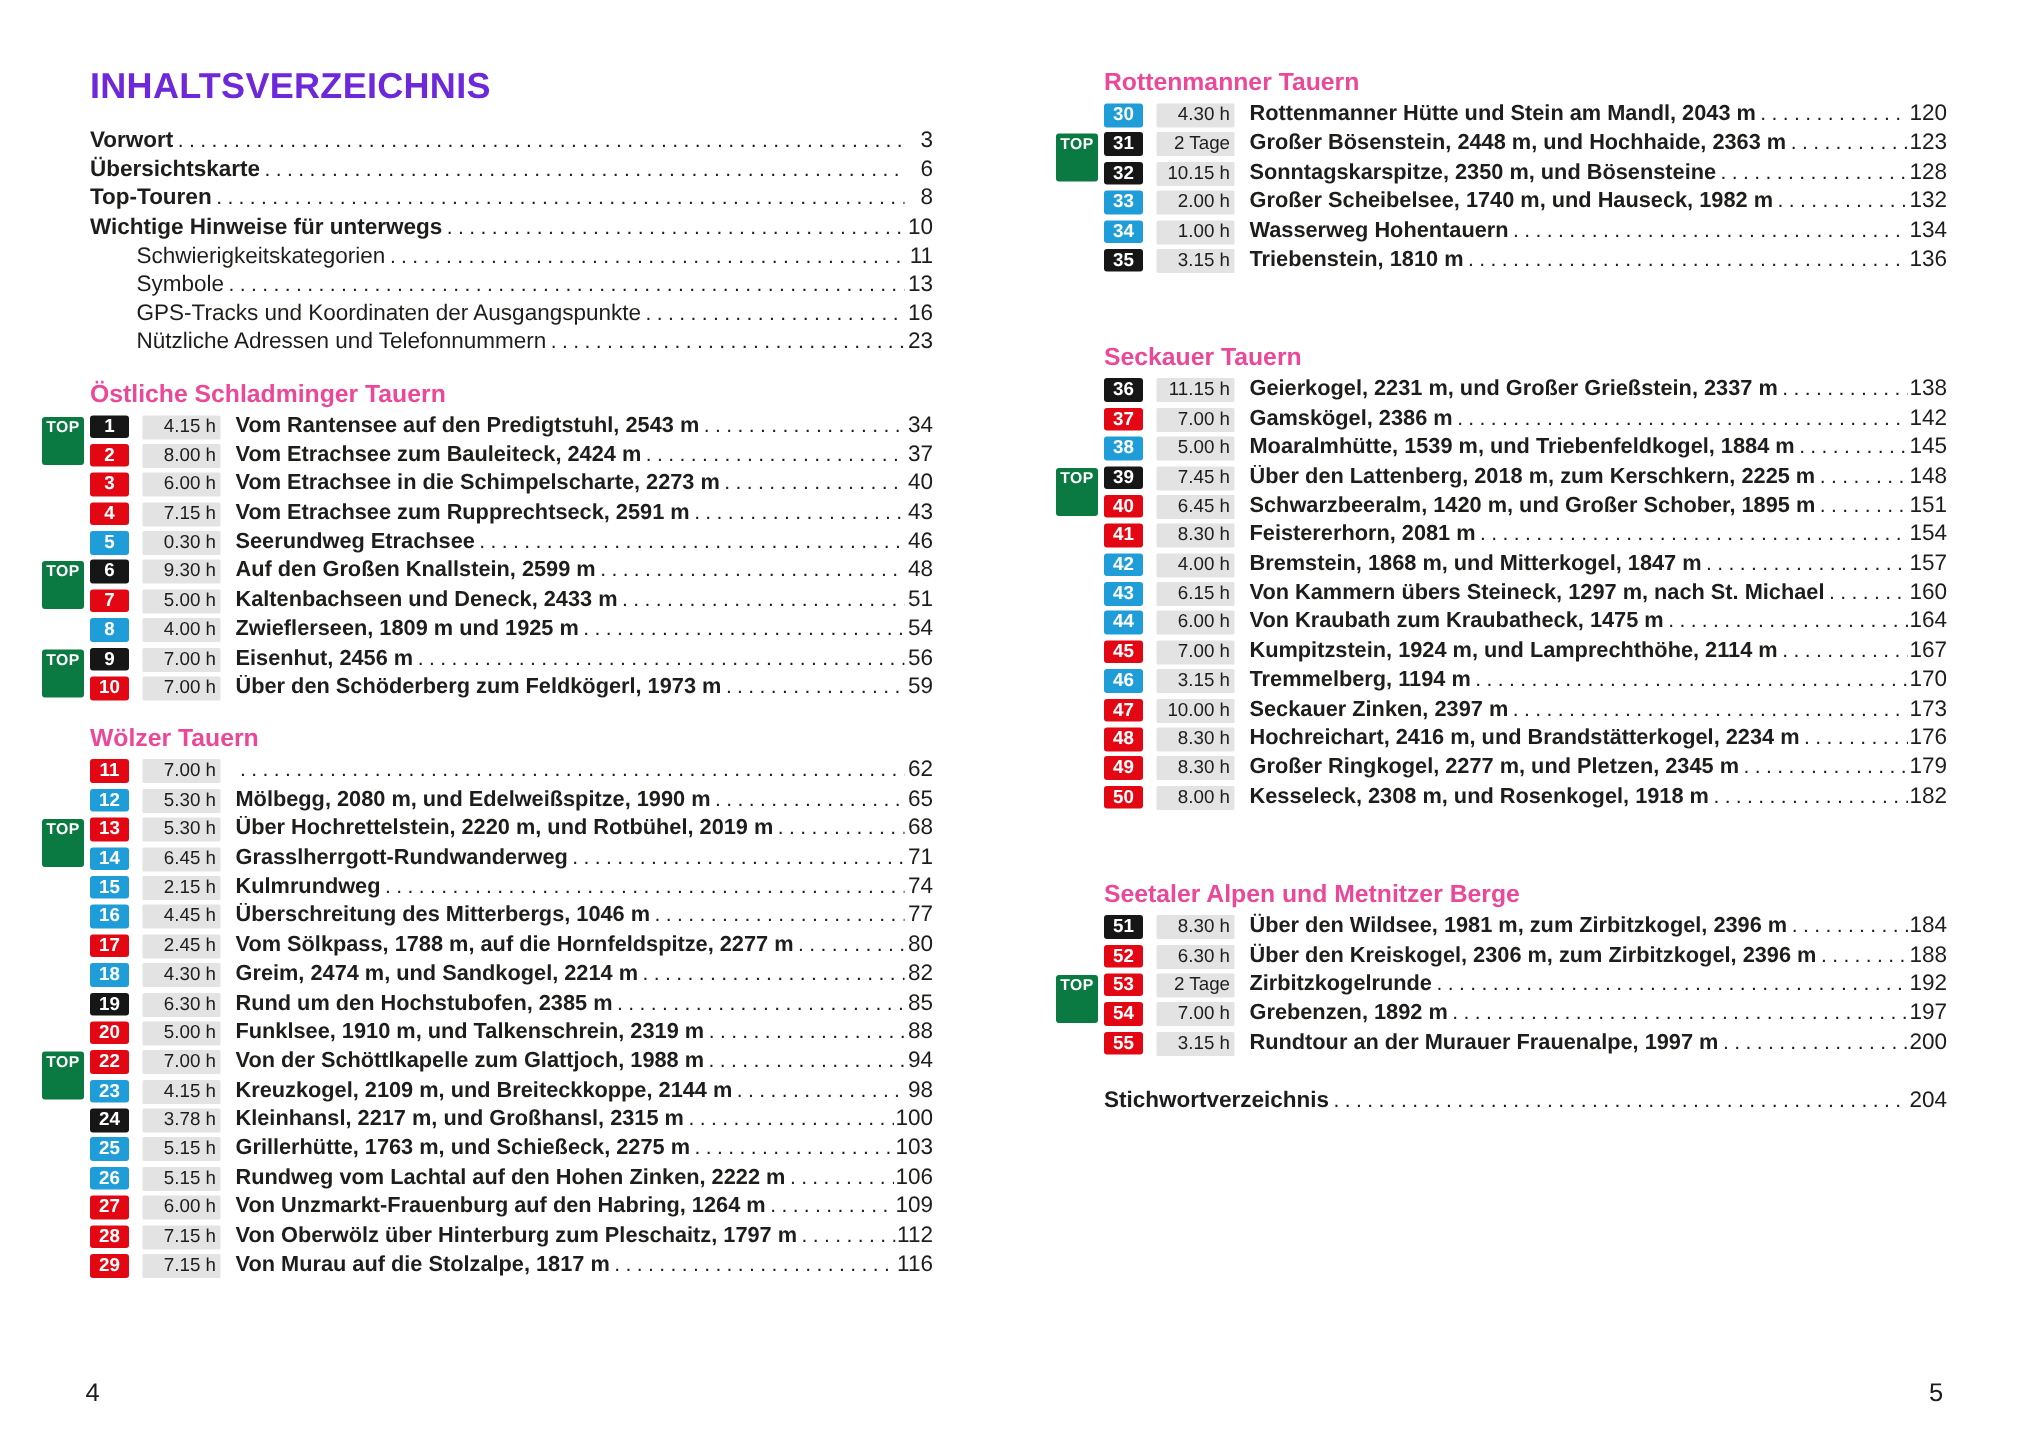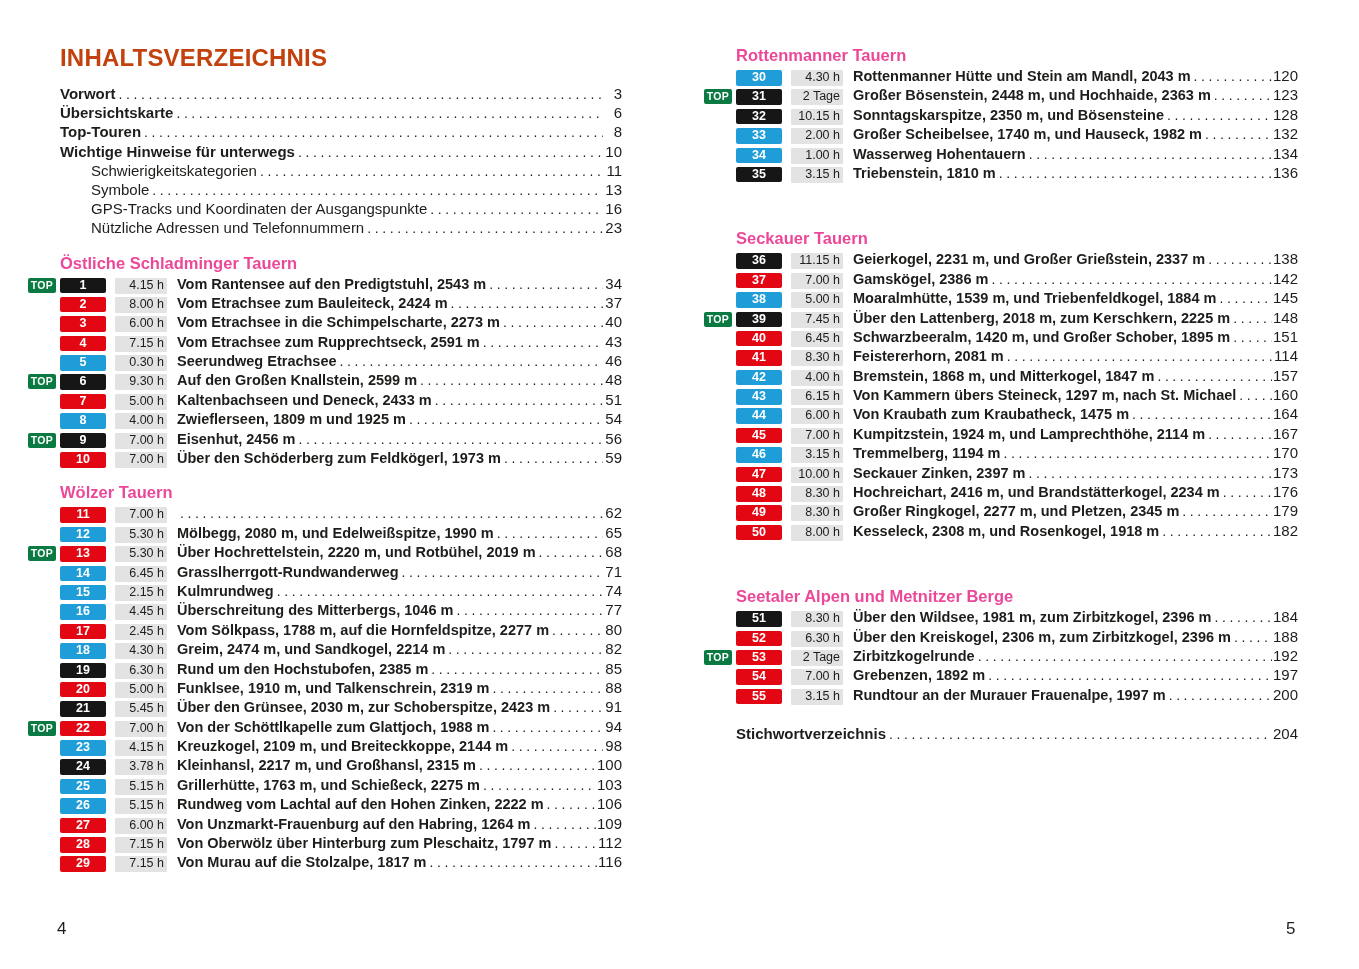--- a/index.html
+++ b/index.html
@@ -5,38 +5,38 @@
   html,body{margin:0;padding:0;}
   body{
     width:1359px;height:969px;background:#ffffff;position:relative;overflow:hidden;
     font-family:"Liberation Sans","DejaVu Sans",sans-serif;color:#1d1d1b;
   }
   .column{position:absolute;top:0;}
   .col-left{left:28px;width:594px;}
   .col-right{left:704px;width:594px;}
   .page-title{
     margin:44px 0 13px 32px;font-size:24px;font-weight:bold;letter-spacing:0.2px;
-    color:#c2410c;
+    color:#6d28d9;
   }
   .intro-list{margin-left:32px;}
   .intro-row{display:flex;align-items:baseline;height:19.2px;}
   .intro-row .label{font-size:15px;font-weight:bold;white-space:nowrap;flex:0 1 auto;overflow:hidden;}
   .intro-row.sub .label{font-weight:normal;padding-left:31px;}
   .section-heading{
     margin:15px 0 3px 32px;font-size:16.5px;font-weight:bold;color:#ec4899;line-height:18px;
   }
   .first-right .section-heading{margin-top:46px;}
   .toc-row{display:flex;align-items:baseline;height:19.4px;}
   .top-slot{flex:none;width:32px;}
   .top-badge{
-    display:inline-block;width:28px;height:15px;border-radius:2px;background:#0b7a42;
+    display:inline-block;width:28px;height:32px;border-radius:2px;background:#0b7a42;
     color:#fff;font-size:10.5px;font-weight:bold;text-align:center;line-height:15px;letter-spacing:0.3px;
   }
   .num-badge{
-    flex:none;width:46px;height:15.5px;border-radius:2px;color:#fff;
+    flex:none;width:26px;height:15.5px;border-radius:2px;color:#fff;
     font-size:12.5px;font-weight:bold;text-align:center;line-height:15px;margin-right:9px;
   }
   .num-badge.red{background:#e30613;}
   .num-badge.blue{background:#1f9dd9;}
   .num-badge.black{background:#161616;}
   .time-cell{
     flex:none;width:49px;height:16px;background:#e3e3e3;border-radius:1px;
     font-size:12.5px;text-align:right;line-height:15.5px;padding-right:3px;margin-right:10px;
   }
   .tour-title{flex:0 1 auto;font-size:14.5px;font-weight:bold;white-space:nowrap;overflow:hidden;}
@@ -255,28 +255,20 @@
       </div>
       <div class="toc-row">
         <span class="top-slot"></span>
         <span class="num-badge red">20</span>
         <span class="time-cell">5.00 h</span>
         <span class="tour-title">Funklsee, 1910 m, und Talkenschrein, 2319 m</span>
         <span class="leader"></span>
         <span class="page-cell">88</span>
       </div>
       <div class="toc-row">
-        <span class="top-slot"></span>
-        <span class="num-badge black">21</span>
-        <span class="time-cell">5.45 h</span>
-        <span class="tour-title">Über den Grünsee, 2030 m, zur Schoberspitze, 2423 m</span>
-        <span class="leader"></span>
-        <span class="page-cell">91</span>
-      </div>
-      <div class="toc-row">
         <span class="top-slot"><span class="top-badge">TOP</span></span>
         <span class="num-badge red">22</span>
         <span class="time-cell">7.00 h</span>
         <span class="tour-title">Von der Schöttlkapelle zum Glattjoch, 1988 m</span>
         <span class="leader"></span>
         <span class="page-cell">94</span>
       </div>
       <div class="toc-row">
         <span class="top-slot"></span>
         <span class="num-badge blue">23</span>
@@ -427,21 +419,21 @@
         <span class="tour-title">Schwarzbeeralm, 1420 m, und Großer Schober, 1895 m</span>
         <span class="leader"></span>
         <span class="page-cell">151</span>
       </div>
       <div class="toc-row">
         <span class="top-slot"></span>
         <span class="num-badge red">41</span>
         <span class="time-cell">8.30 h</span>
         <span class="tour-title">Feistererhorn, 2081 m</span>
         <span class="leader"></span>
-        <span class="page-cell">114</span>
+        <span class="page-cell">154</span>
       </div>
       <div class="toc-row">
         <span class="top-slot"></span>
         <span class="num-badge blue">42</span>
         <span class="time-cell">4.00 h</span>
         <span class="tour-title">Bremstein, 1868 m, und Mitterkogel, 1847 m</span>
         <span class="leader"></span>
         <span class="page-cell">157</span>
       </div>
       <div class="toc-row">

